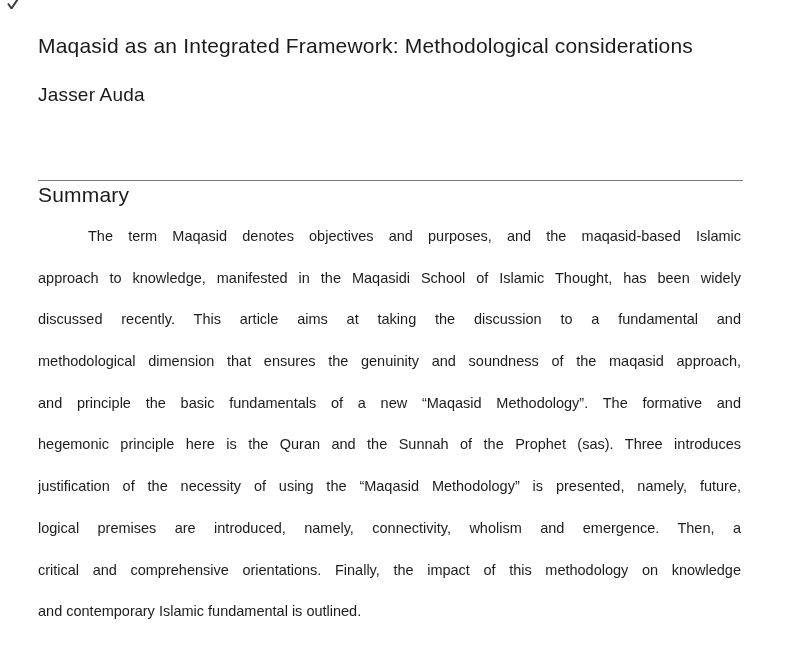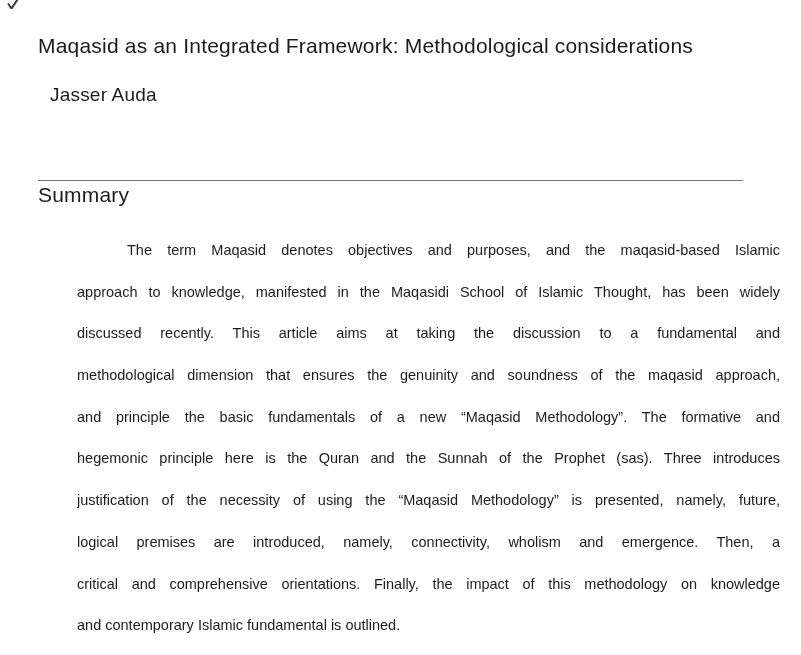--- a/index.html
+++ b/index.html
@@ -33,45 +33,43 @@
     letter-spacing: 0.2px;
     white-space: nowrap;
   }
   .author {
     position: absolute;
     left: 38px;
     top: 84px;
     font-size: 19px;
     letter-spacing: 0.2px;
     white-space: nowrap;
-    margin-left: 12px;
   }
   .divider {
     position: absolute;
     left: 38px;
     top: 180px;
     width: 705px;
     height: 1px;
     background: #7b7b7b;
   }
   .heading {
     position: absolute;
     left: 38px;
     top: 183px;
     font-size: 21px;
     letter-spacing: 0.2px;
   }
   .summary {
     position: absolute;
     left: 38px;
-    top: 230px;
+    top: 216px;
     width: 703px;
     font-size: 14.5px;
     color: #1c1c1c;
-    margin-left: 39px;
   }
   .summary .line {
     height: 41.7px;
     line-height: 41.7px;
     text-align: justify;
     text-align-last: justify;
     overflow: hidden;
   }
   .summary .line.first {
     text-indent: 50px;

